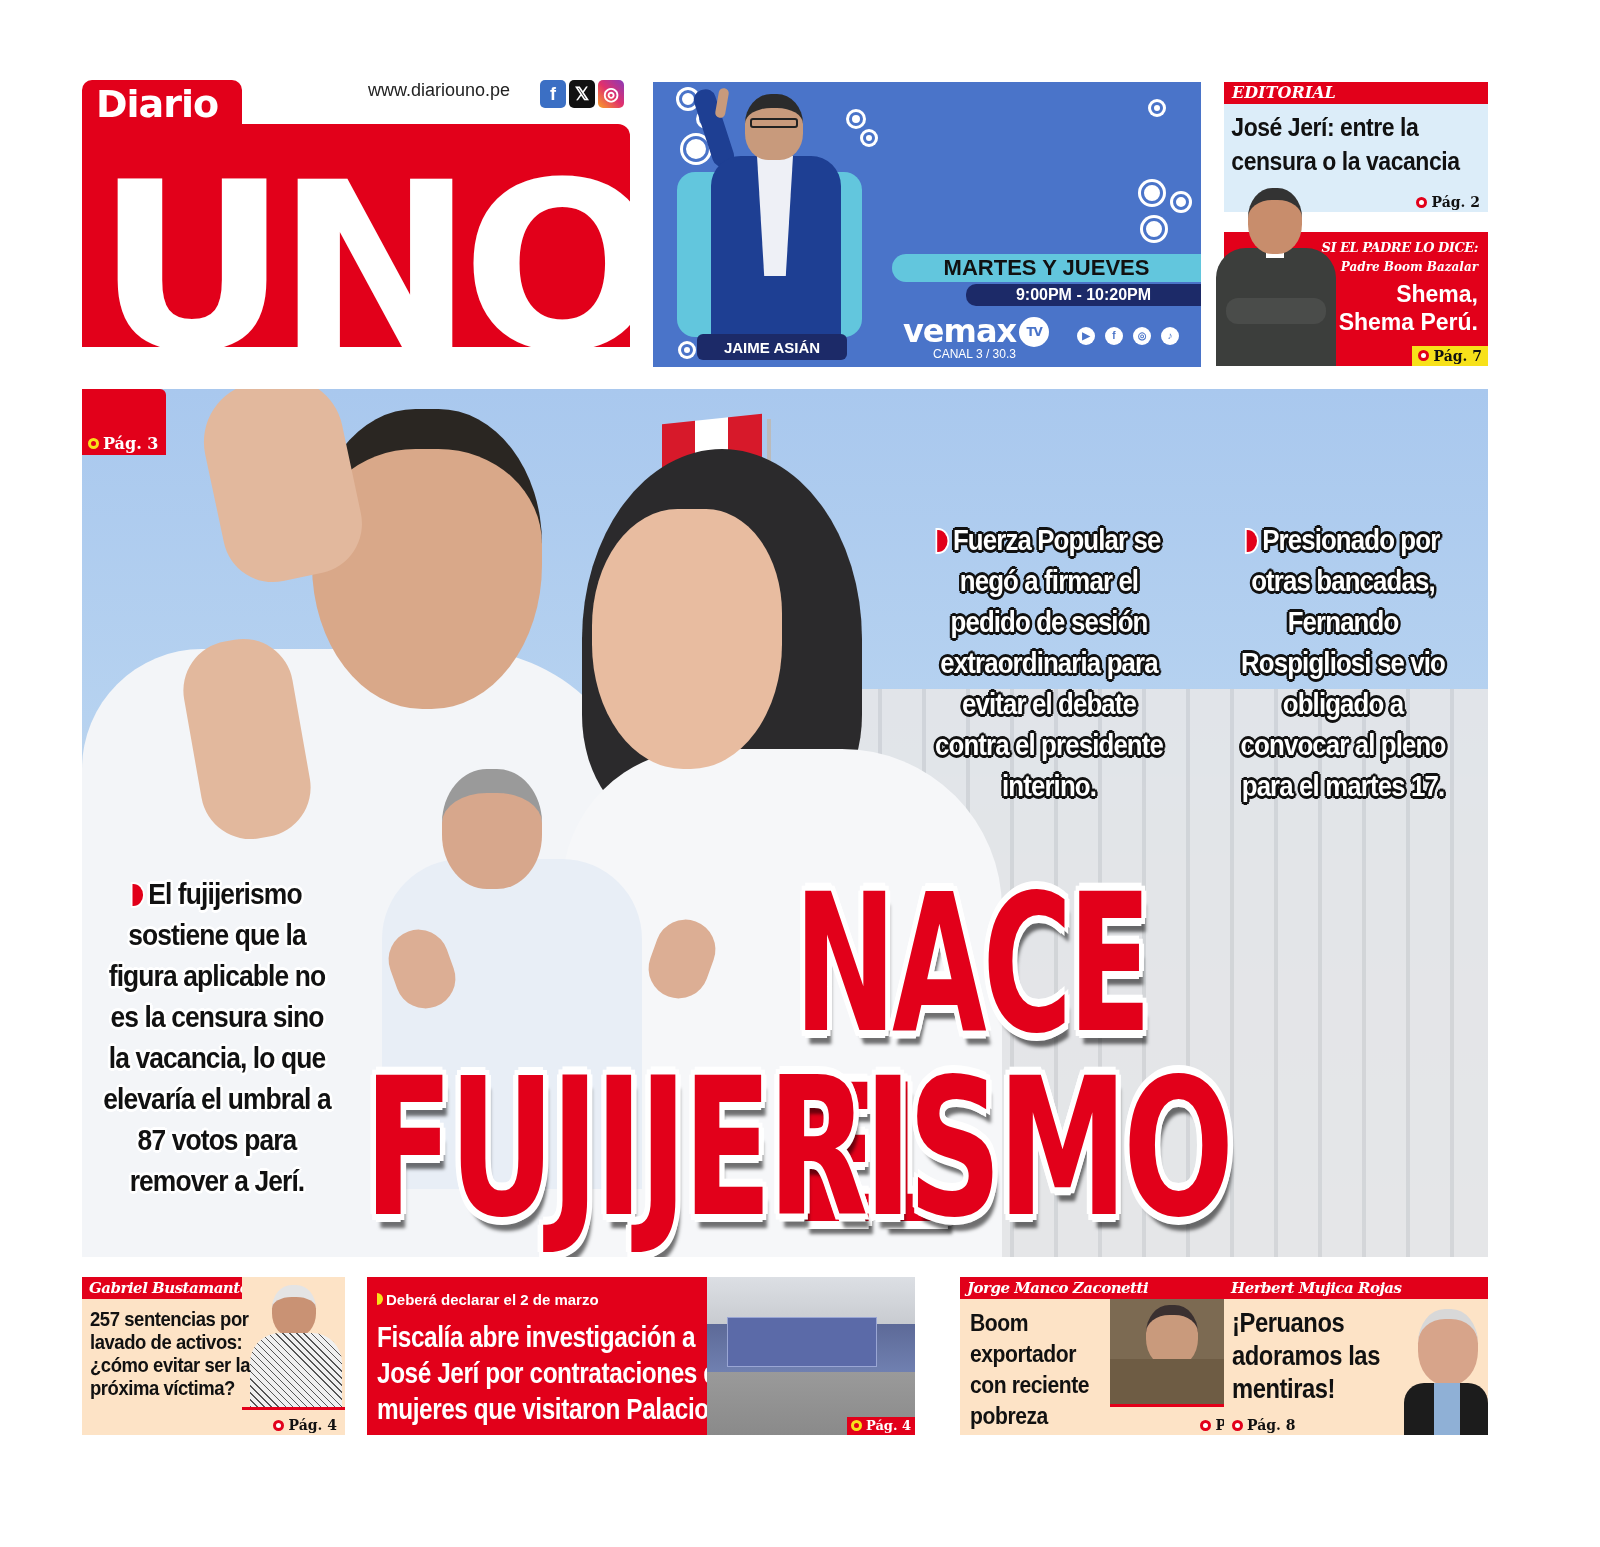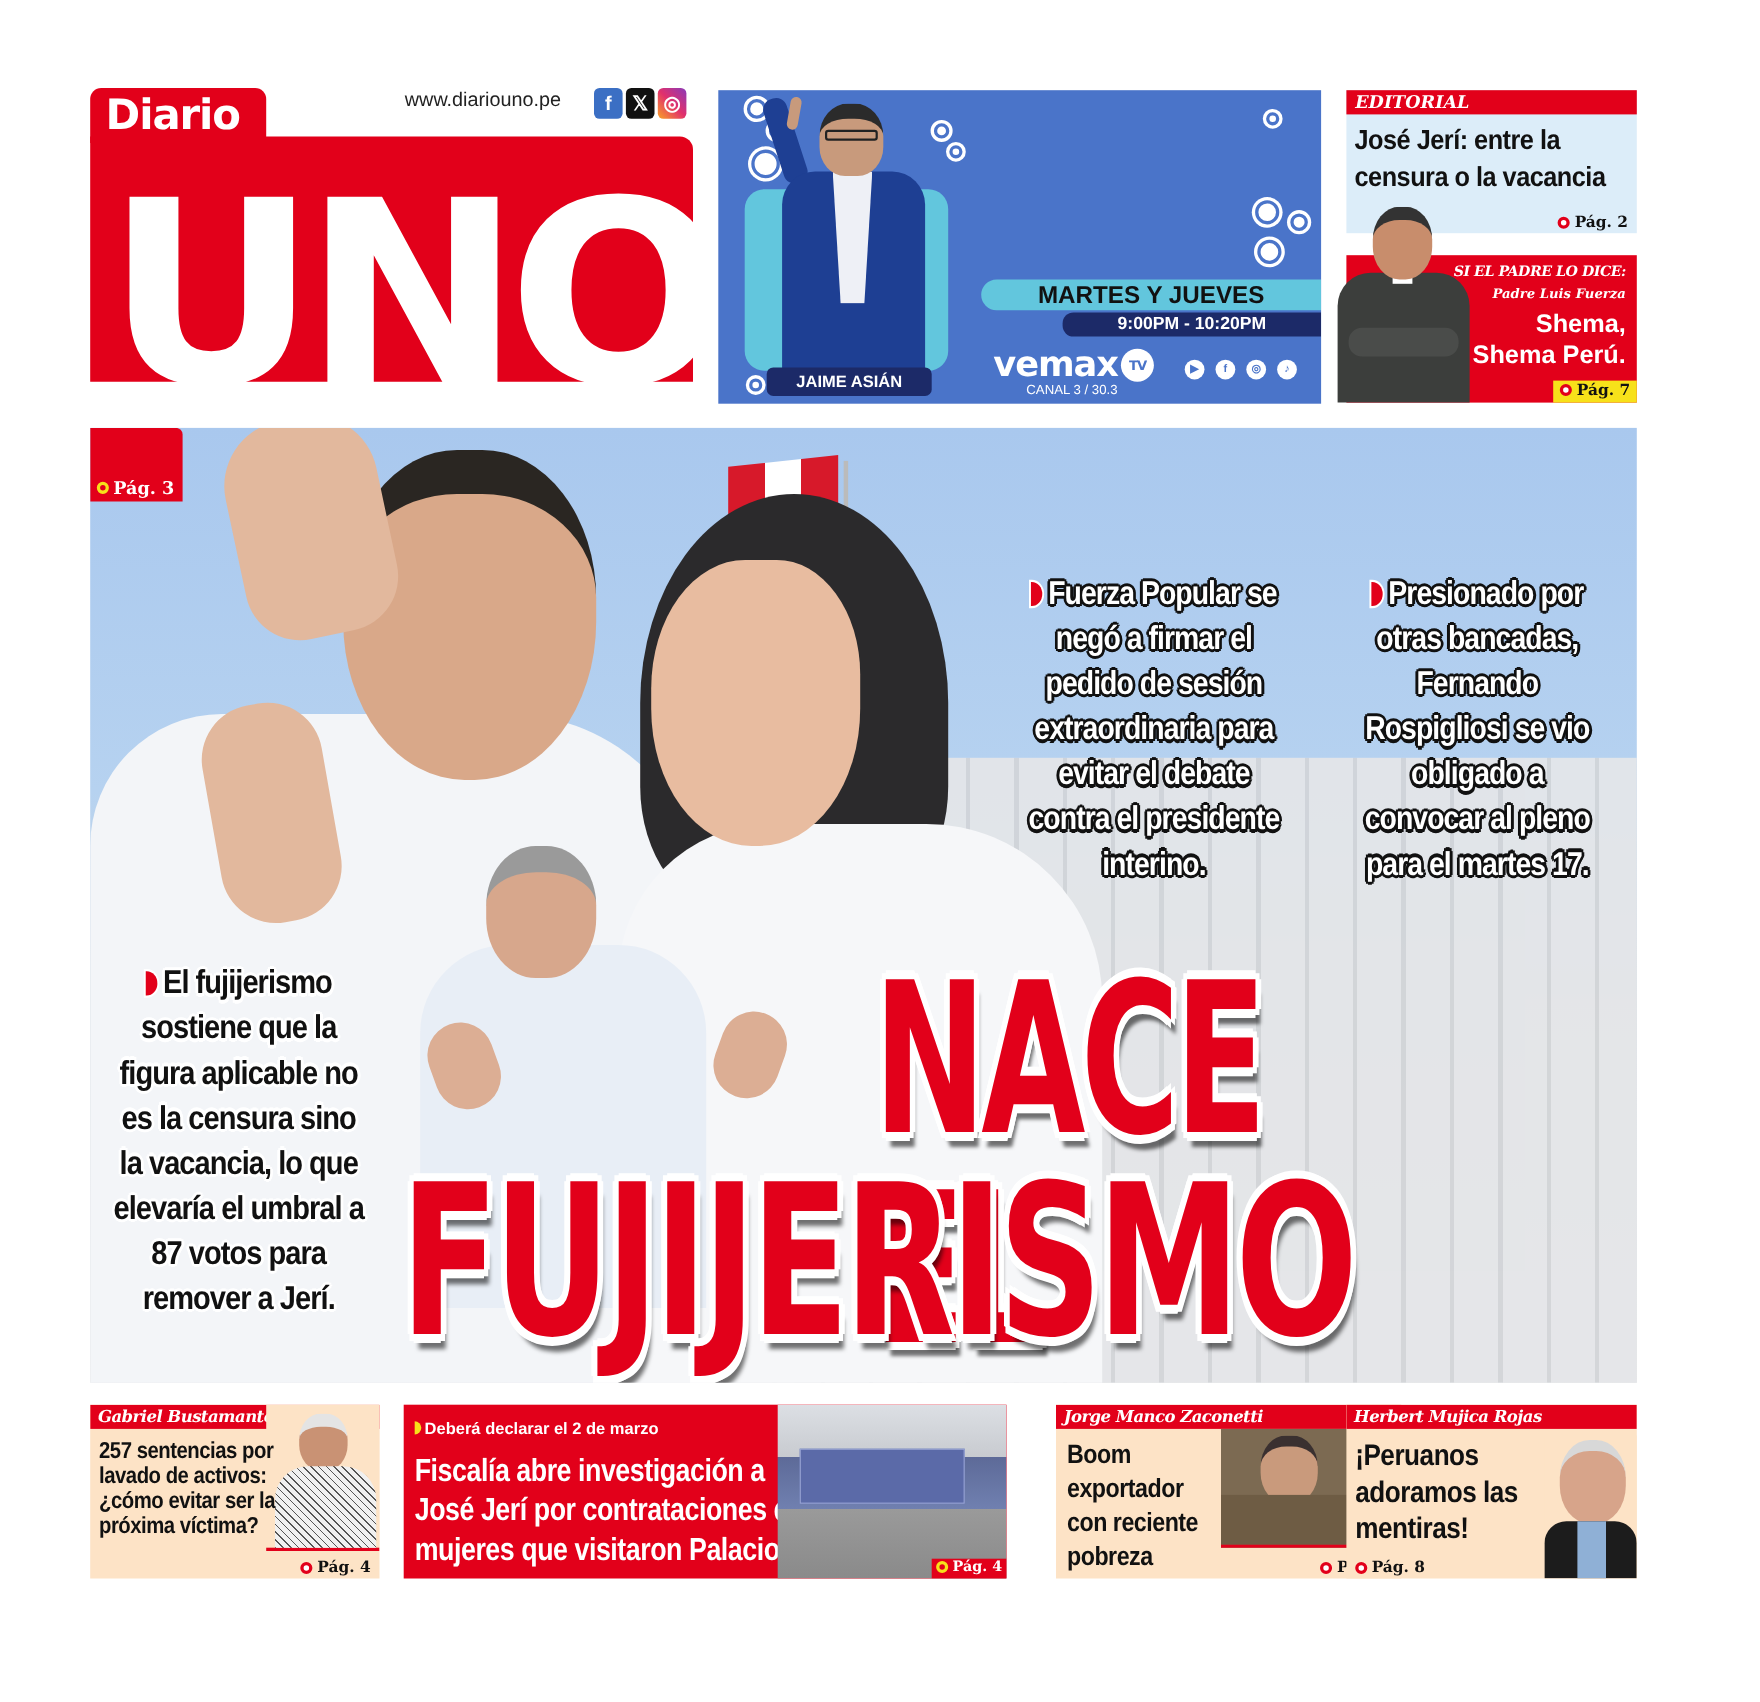--- a/index.html
+++ b/index.html
@@ -253,21 +253,21 @@
 </div>
 
 <div id="padre" class="abs">
   <div class="priest">
     <div class="body"></div>
       <div class="collar"></div>
       <div class="head"></div>
       <div class="arms"></div>
   </div>
   <div class="kicker">SI EL PADRE LO DICE:</div>
-  <div class="author">Padre Luis Fuerza</div>
+  <div class="author">Padre Boom Bazalar</div>
   <div class="title">
     <div>Shema,</div>
     <div>Shema Perú.</div>
   </div>
   <div class="pag-wrap">
     <span class="pag">
         <span class="dot"></span>
         <span>Pág. 7</span>
       </span>
   </div>

